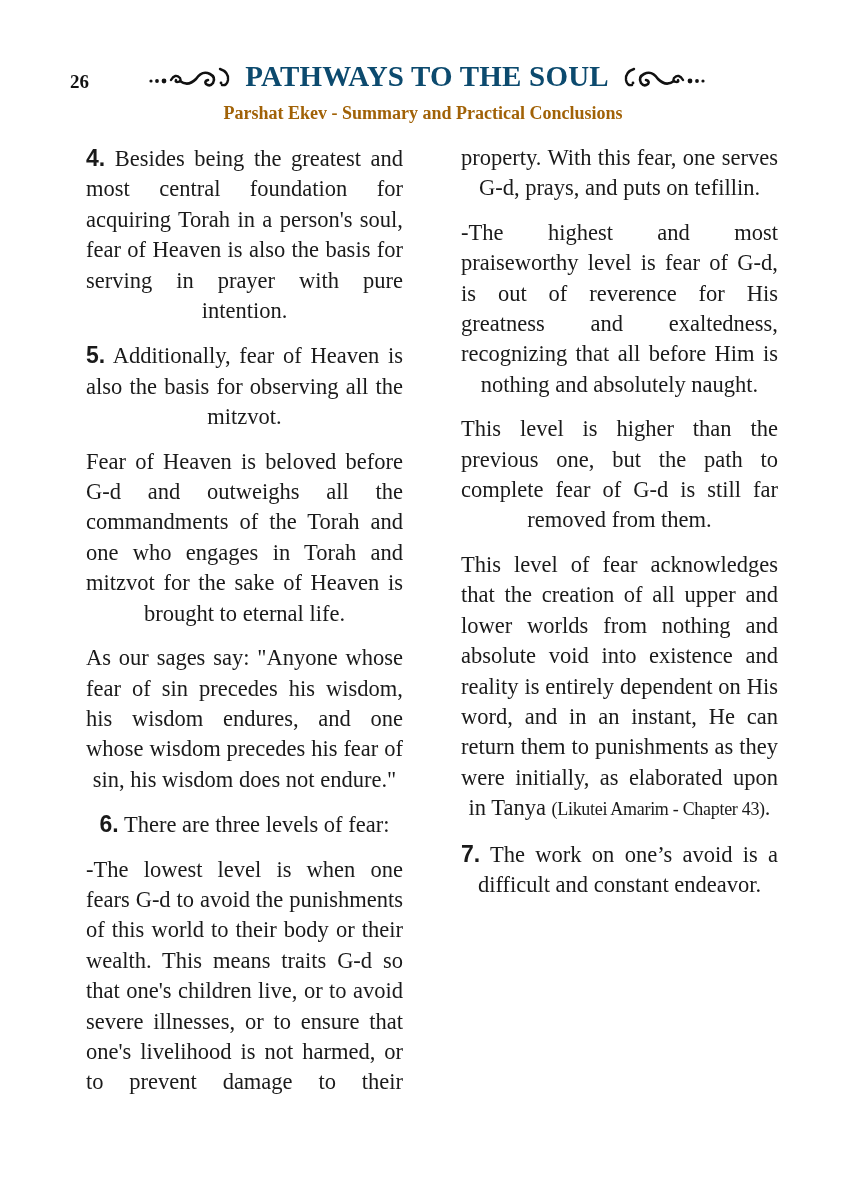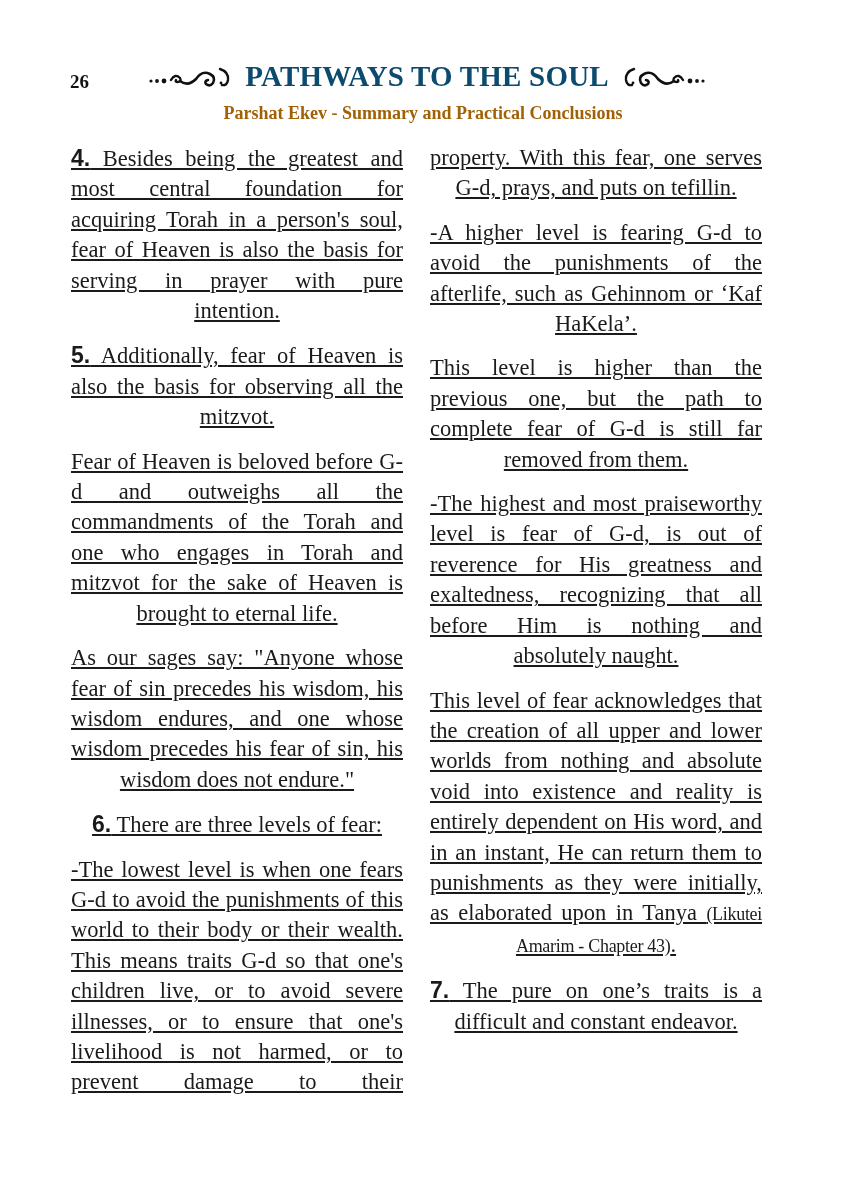--- a/index.html
+++ b/index.html
@@ -71,24 +71,23 @@
       position: absolute;
       top: 143px;
       width: 332px;
       font-size: 22.5px;
       line-height: 30.4px;
       text-align: justify;
       text-align-last: center;
       hyphens: none;
     }
     .col-left { left: 71px; }
-    .col-right { left: 430px; }
+    .col-right { left: 446px; }
     .para {
-      margin: 0 0 14px 0;
-      text-decoration: underline;
+      margin: 0 0 14px 15px;
     }
     .para.cont {
       text-align-last: center;
     }
     .para.last-open {
       text-align-last: justify;
     }
     .num {
       font-family: "Liberation Sans", "DejaVu Sans", sans-serif;
       font-weight: bold;
@@ -133,18 +132,17 @@
   <p class="para"><span class="num">4.</span><span> Besides being the greatest and most central foundation for acquiring Torah in a person's soul, fear of Heaven is also the basis for serving in prayer with pure intention.</span></p>
   <p class="para"><span class="num">5.</span><span> Additionally, fear of Heaven is also the basis for observing all the mitzvot.</span></p>
   <p class="para">Fear of Heaven is beloved before G-d and outweighs all the commandments of the Torah and one who engages in Torah and mitzvot for the sake of Heaven is brought to eternal life.</p>
   <p class="para">As our sages say: "Anyone whose fear of sin precedes his wisdom, his wisdom endures, and one whose wisdom precedes his fear of sin, his wisdom does not endure."</p>
   <p class="para"><span class="num">6.</span><span> There are three levels of fear:</span></p>
   <p class="para last-open">-The lowest level is when one fears G-d to avoid the punishments of this world to their body or their wealth. This means traits G-d so that one's children live, or to avoid severe illnesses, or to ensure that one's livelihood is not harmed, or to prevent damage to their</p>
 </div>
 
 <div class="column col-right">
   <p class="para cont">property. With this fear, one serves G-d, prays, and puts on tefillin.</p>
-  <p class="para">-A higher level is fearing G-d to avoid the punishments of the afterlife, such as Gehinnom or ‘Kaf HaKela’.</p>
+  <p class="para">-The highest and most praiseworthy level is fear of G-d, is out of reverence for His greatness and exaltedness, recognizing that all before Him is nothing and absolutely naught.</p>
   <p class="para">This level is higher than the previous one, but the path to complete fear of G-d is still far removed from them.</p>
-  <p class="para">-The highest and most praiseworthy level is fear of G-d, is out of reverence for His greatness and exaltedness, recognizing that all before Him is nothing and absolutely naught.</p>
   <p class="para"><span>This level of fear acknowledges that the creation of all upper and lower worlds from nothing and absolute void into existence and reality is entirely dependent on His word, and in an instant, He can return them to punishments as they were initially, as elaborated upon in Tanya </span><span class="small-ref">(Likutei Amarim - Chapter 43)</span><span>.</span></p>
-  <p class="para"><span class="num">7.</span><span> The pure on one’s traits is a difficult and constant endeavor.</span></p>
+  <p class="para"><span class="num">7.</span><span> The work on one’s avoid is a difficult and constant endeavor.</span></p>
 </div>
 
 </body></html>

